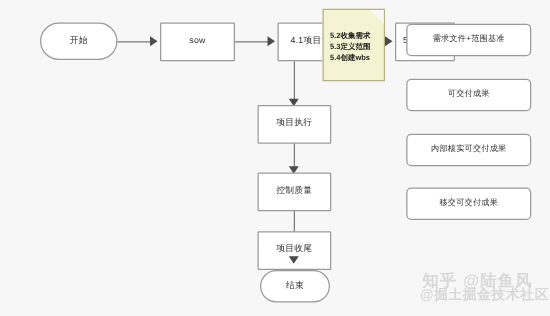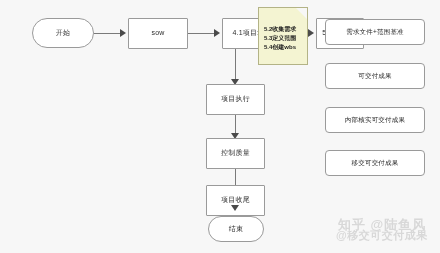--- a/index.html
+++ b/index.html
@@ -193,15 +193,15 @@
 
   <div class="node softrect" style="left:325px; top:107px; width:100px; height:26px; font-size:6.5px;">
     <span class="lbl">内部核实可交付成果</span>
   </div>
 
   <div class="node softrect" style="left:325px; top:150px; width:100px; height:26px; font-size:6.5px;">
     <span class="lbl">移交可交付成果</span>
   </div>
 
   <div class="watermark wm-top" style="left:338px; top:216px;">知乎 @陆鱼风</div>
-  <div class="watermark wm-bottom" style="left:336px; top:228px;">@移交可交付成果</div>
+  <div class="watermark wm-bottom" style="left:336px; top:228px;">@掘土掘金技术社区</div>
 
 </div>
 
 </body></html>

